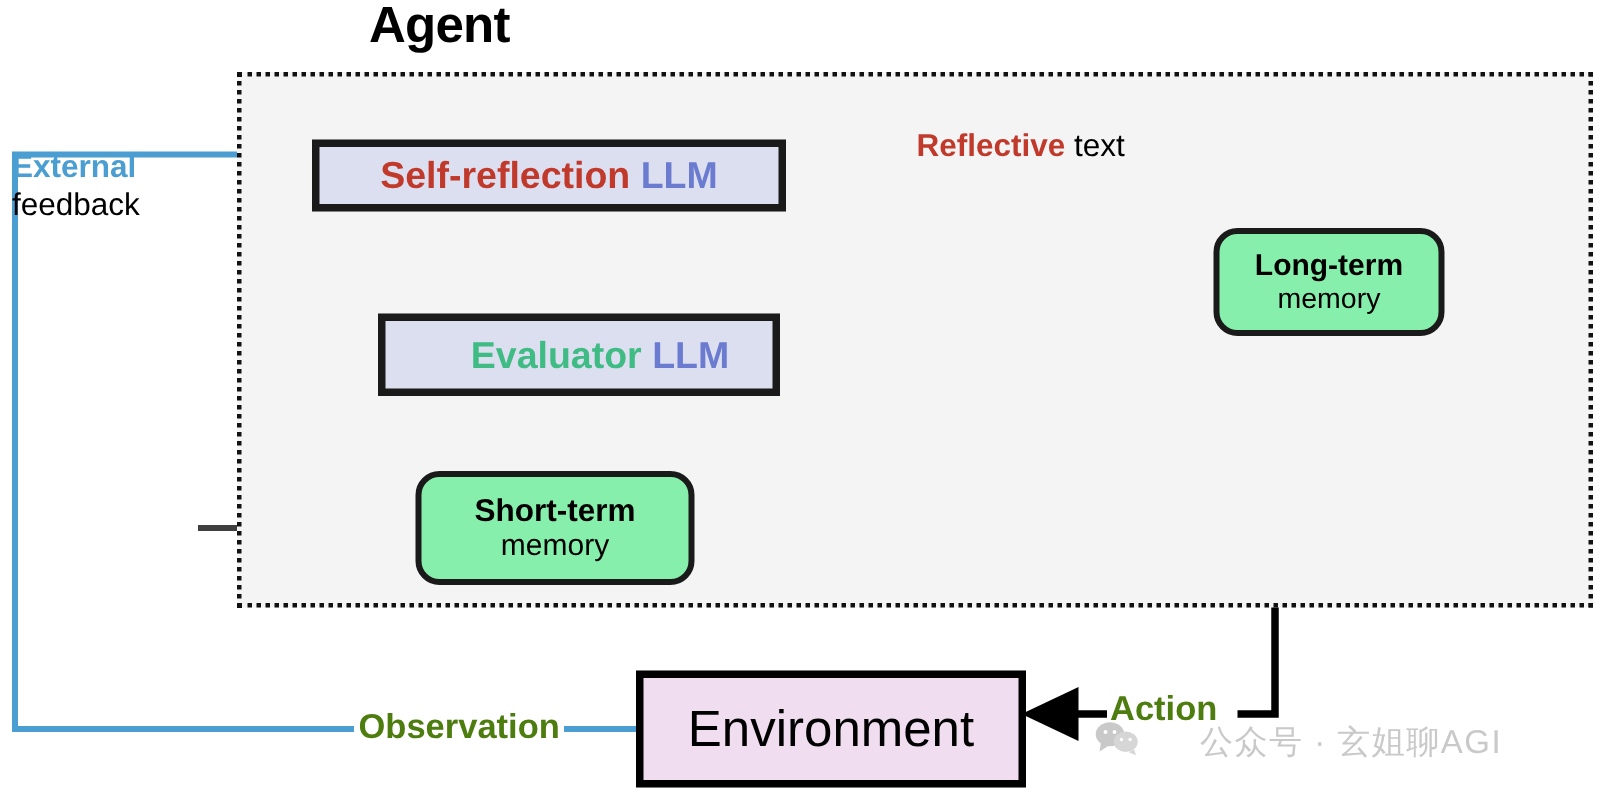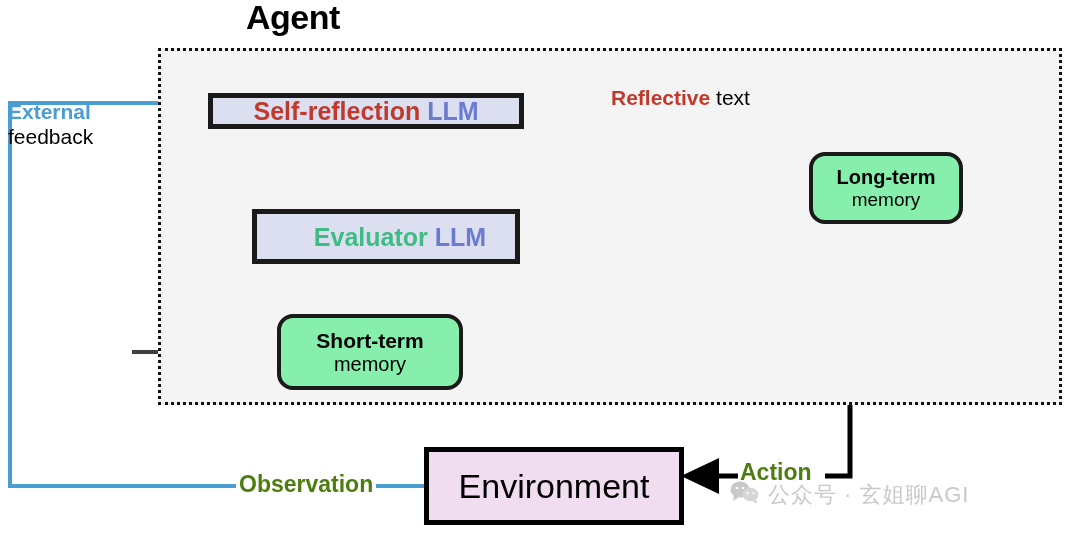--- a/index.html
+++ b/index.html
@@ -58,21 +58,21 @@
     background: #86efac;
     border-radius: 16px;
   }
   .env-node {
     border: 5px solid #000000;
     background: #f0ddf0;
   }
 
   #self-reflection {
     left: 208px; top: 93px;
-    width: 316px; height: 36px;
+    width: 316px; height: 48px;
   }
   #evaluator {
     left: 252px; top: 209px;
     width: 268px; height: 55px; padding-left: 28px;
   }
   #short-term {
     left: 277px; top: 314px;
     width: 186px; height: 76px;
   }
   #long-term {
@@ -147,21 +147,21 @@
   #watermark {
     position: absolute;
     left: 730px; top: 480px;
     display: flex;
     align-items: center;
     gap: 8px;
     color: #c9c9c9;
     font-size: 22px;
     white-space: nowrap;
   }
-  #watermark .wm-text { letter-spacing: 1px; }
+  #watermark .wm-text { letter-spacing: 1px; margin-left: 32px; }
 </style>
 </head>
 <body>
 
 <div id="canvas">
 
   <svg id="wires" viewBox="0 0 1080 540">
     <defs>
       <marker id="ah-blue" markerWidth="9" markerHeight="9" refX="4.2" refY="4.5" orient="auto">
         <path d="M0,0.6 L8.4,4.5 L0,8.4 z" fill="#4a9ed2"></path>

